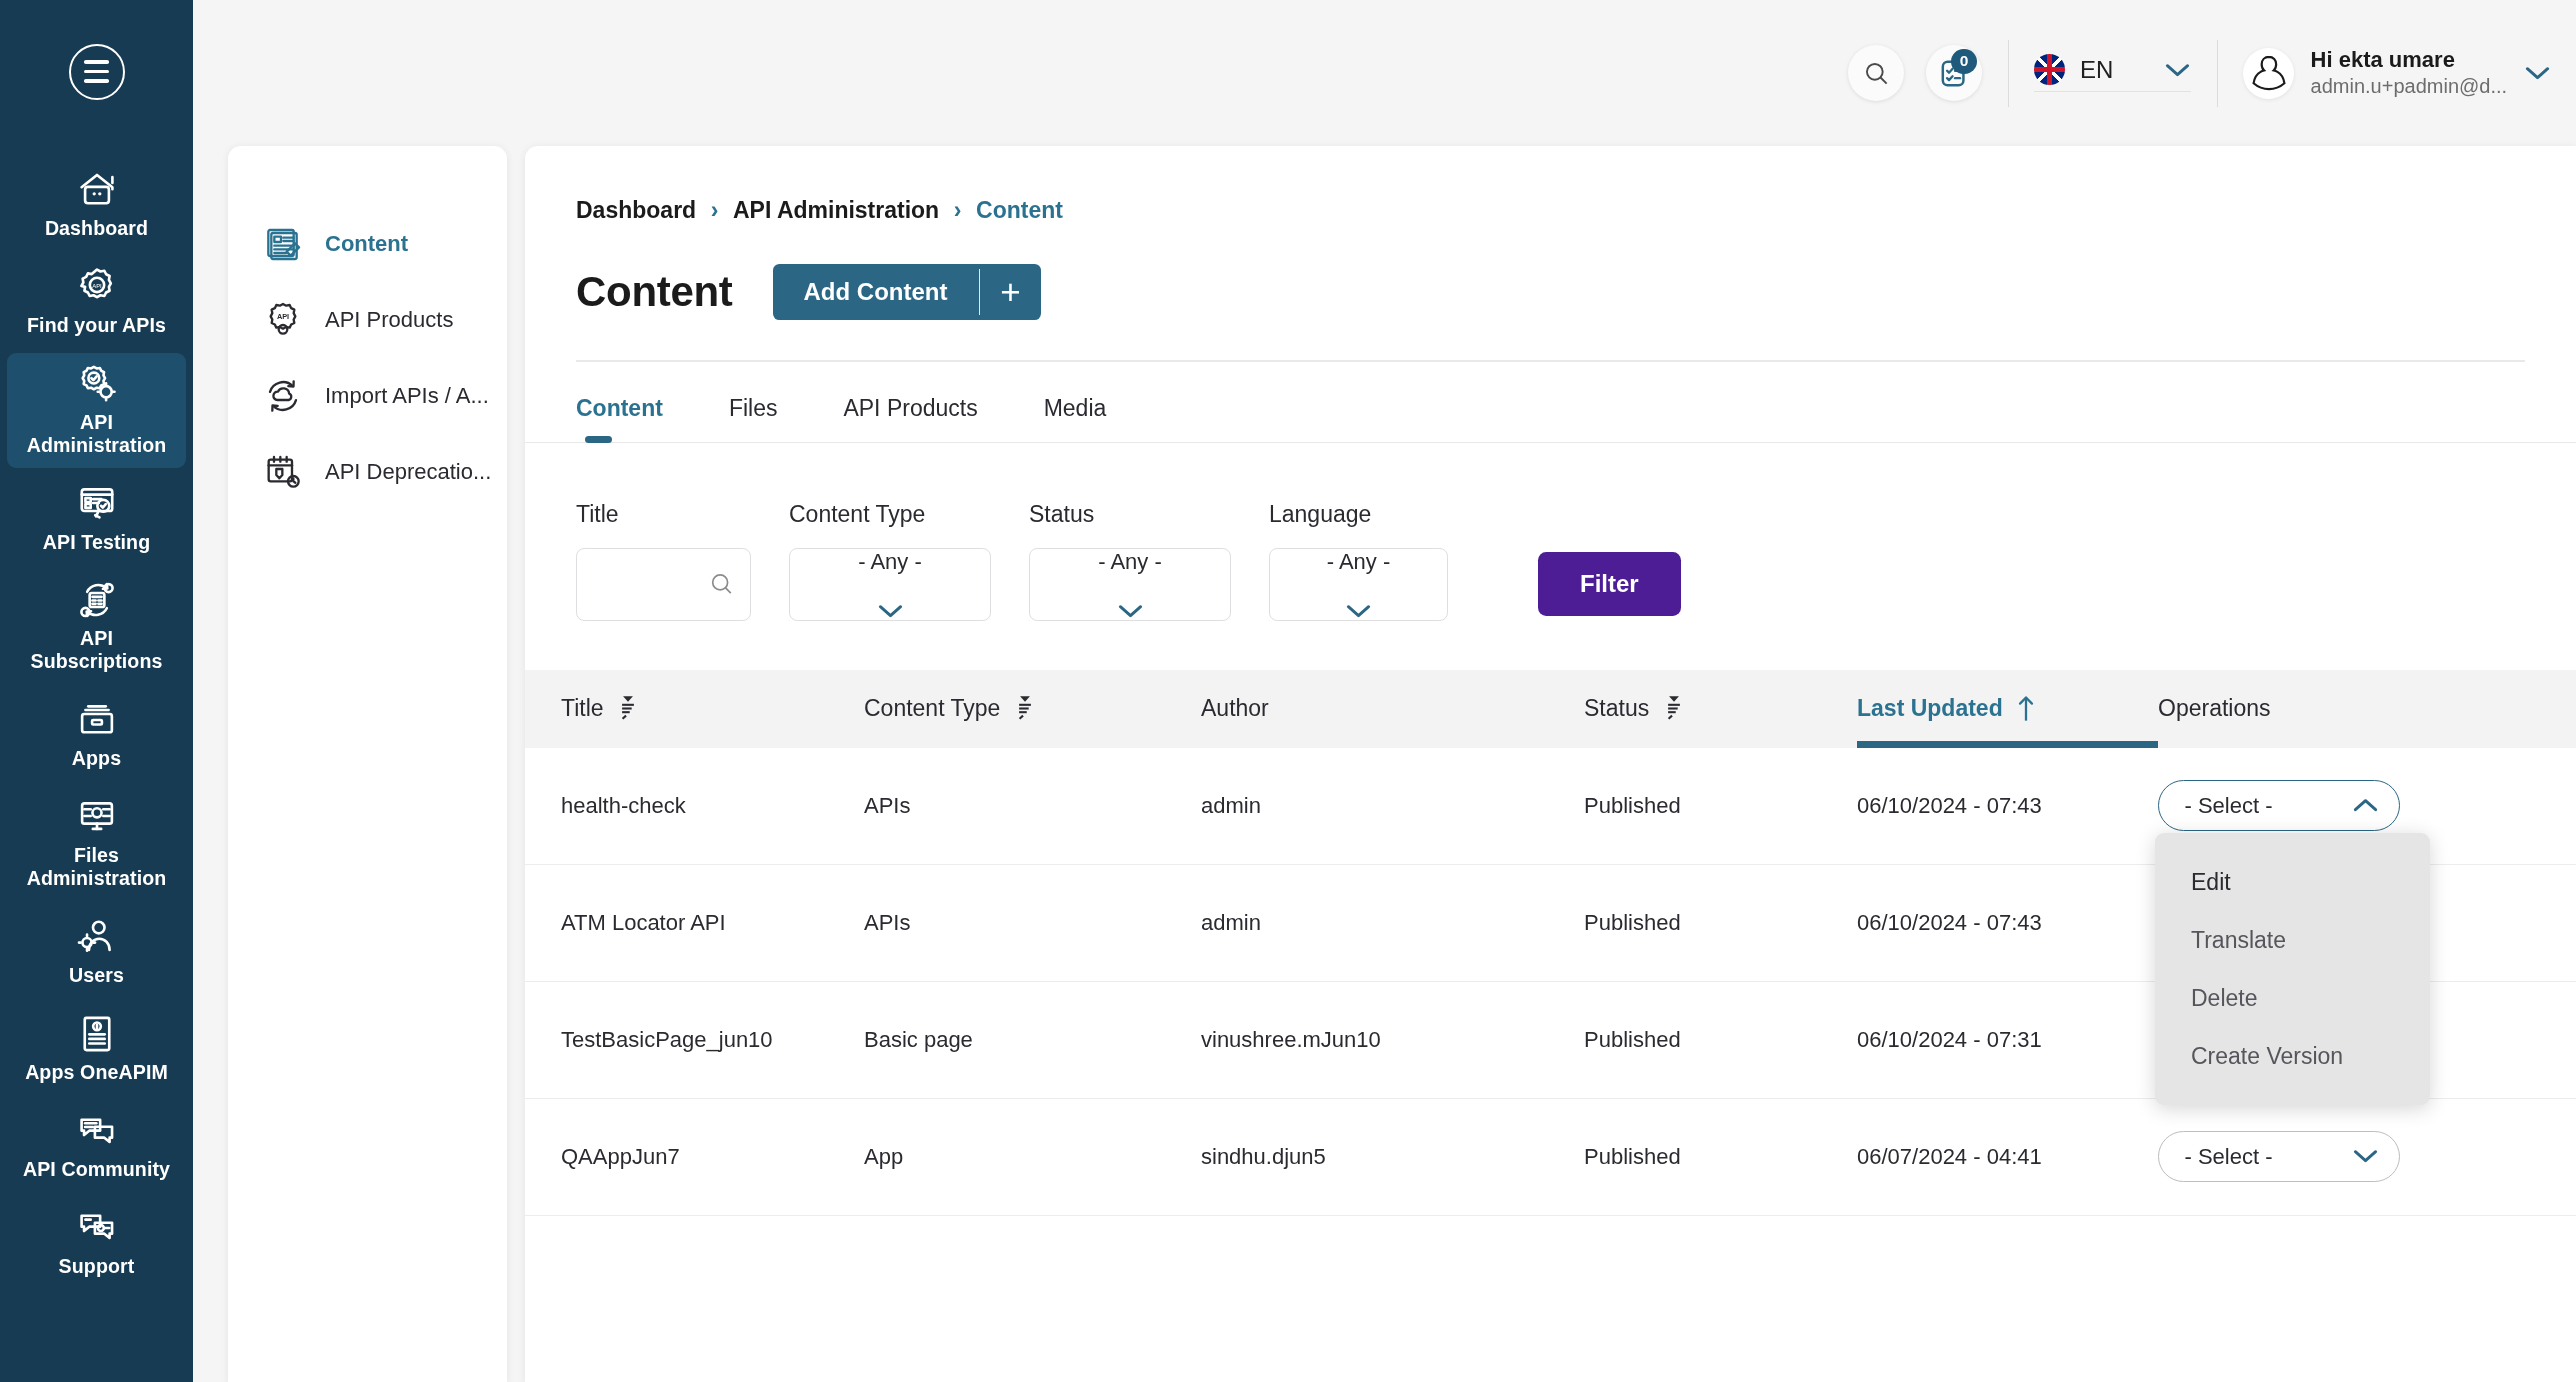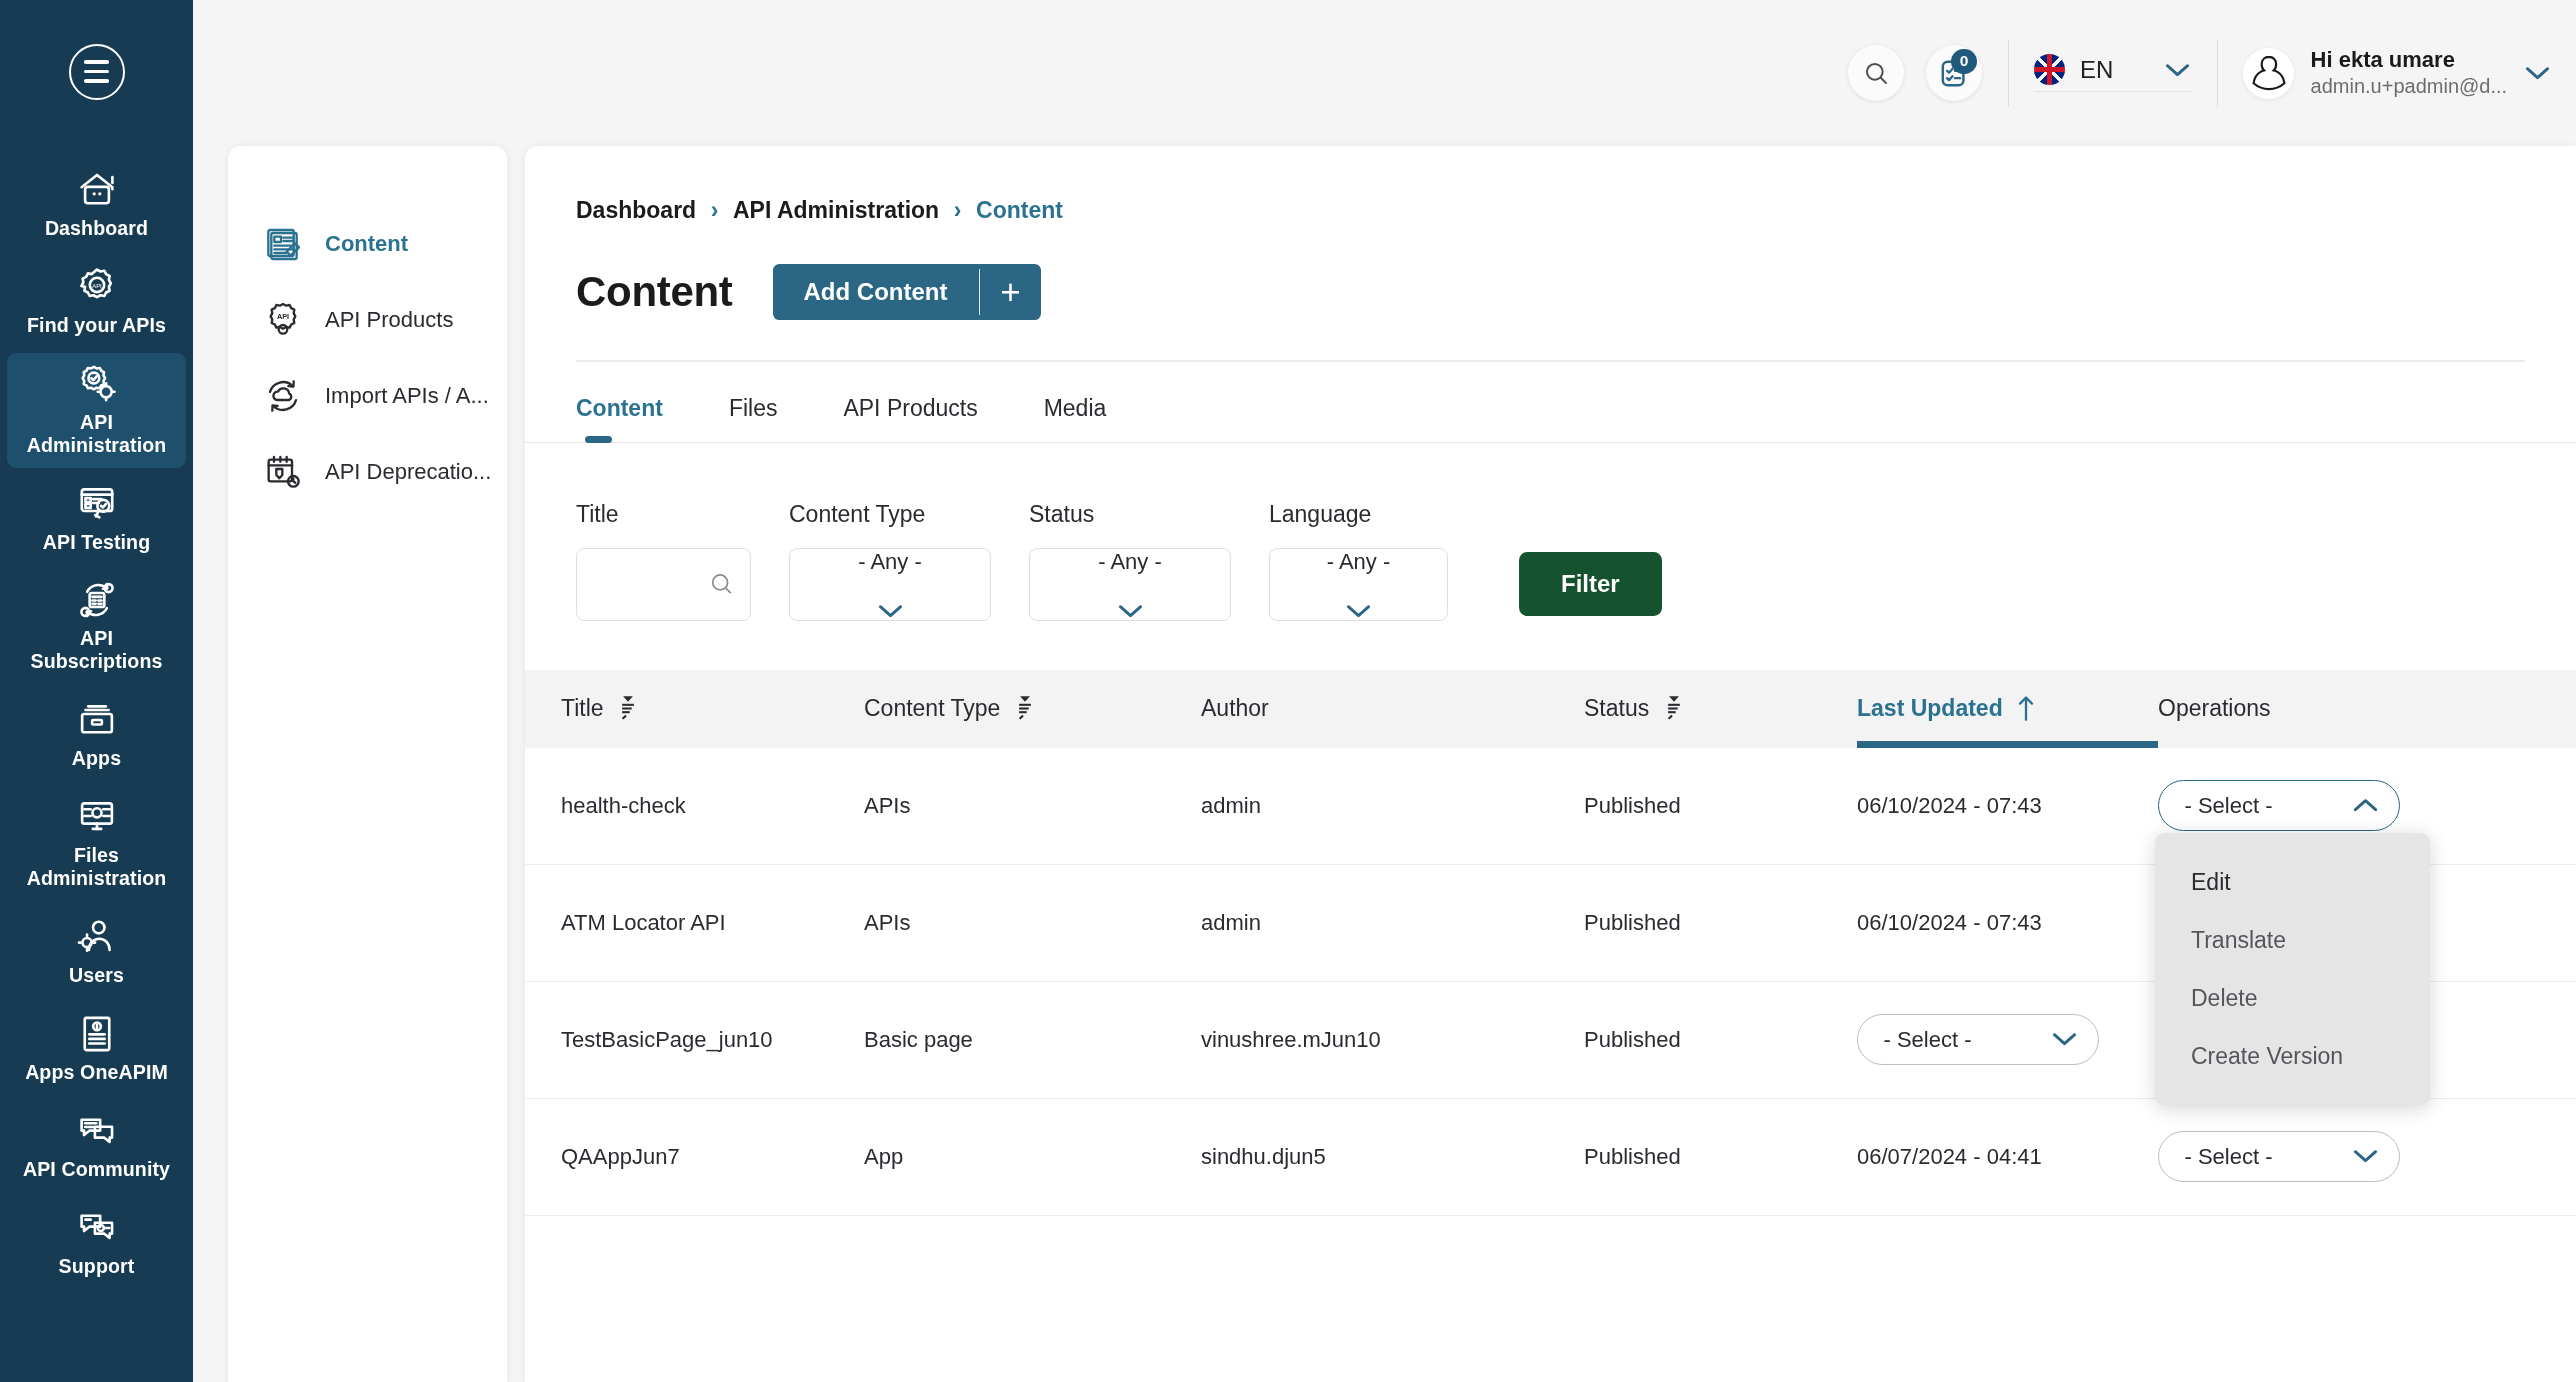--- a/index.html
+++ b/index.html
@@ -192,24 +192,24 @@
     font-family: "Liberation Sans", sans-serif;
   }
   .inp.w-title { width: 175px; }
   .search-in-inp { position:absolute; right: 16.4px; top: 50%; transform: translateY(-50%); }
   .sel {
     width: 175px; height: 73px; border: 1.8px solid #dedee1; border-radius: 8.2px;
     background:#fff; display:flex; align-items:center; justify-content: space-between;
     padding: 0 20px 0 20px; font-size: 22px; color:#2A2A30; cursor:pointer;flex-direction:column;
   }
   .filter-btn {
-    background:#14532d; color:#fff; font-size:24px; font-weight:700;
+    background:#4c1d95; color:#fff; font-size:24px; font-weight:700;
     border-radius: 8.2px; padding: 0 42px; height: 64px;
     display:flex; align-items:center; justify-content:center; cursor:pointer;
-    margin-left: 33px; margin-bottom: 4.6px;
+    margin-left: 52px; margin-bottom: 4.6px;
   }
 
   
   .table { margin-top: 49px; width: 100%; }
   .thead { display:flex; background:#F3F3F4; height: 78px; align-items:center; }
   .th { font-size: 23px; color:#2A2A30; display:flex; align-items:center; gap: 12.8px; height:78px; }
   .th.sorted { color:#2A7290; font-weight:700; position:relative; background:#F3F3F4;}
   .th.sorted::after{
     content:""; position:absolute; left:0; right:0; bottom:0; height:6.4px; background:#2B6685;
   }
@@ -658,20 +658,21 @@
     <polyline points="3,3 12,11 21,3" fill="none" stroke="#2B6685" stroke-width="2.6" stroke-linecap="round" stroke-linejoin="round"></polyline>
                     </svg>
         </div>
      </div>
    </div>
               <div class="trow">
      <div class="td c1">TestBasicPage_jun10</div>
      <div class="td c2">Basic page</div>
      <div class="td c3">vinushree.mJun10</div>
      <div class="td c4">Published</div>
+     <div class="td c5">06/10/2024 - 07:31</div>
      <div class="td c6">
         <div class="op-select">
           <span>- Select -</span>
           <svg width="27" height="16.4" viewBox="0 0 24 14">
     <polyline points="3,3 12,11 21,3" fill="none" stroke="#2B6685" stroke-width="2.6" stroke-linecap="round" stroke-linejoin="round"></polyline>
                     </svg>
         </div>
      </div>
    </div>
               <div class="trow">

